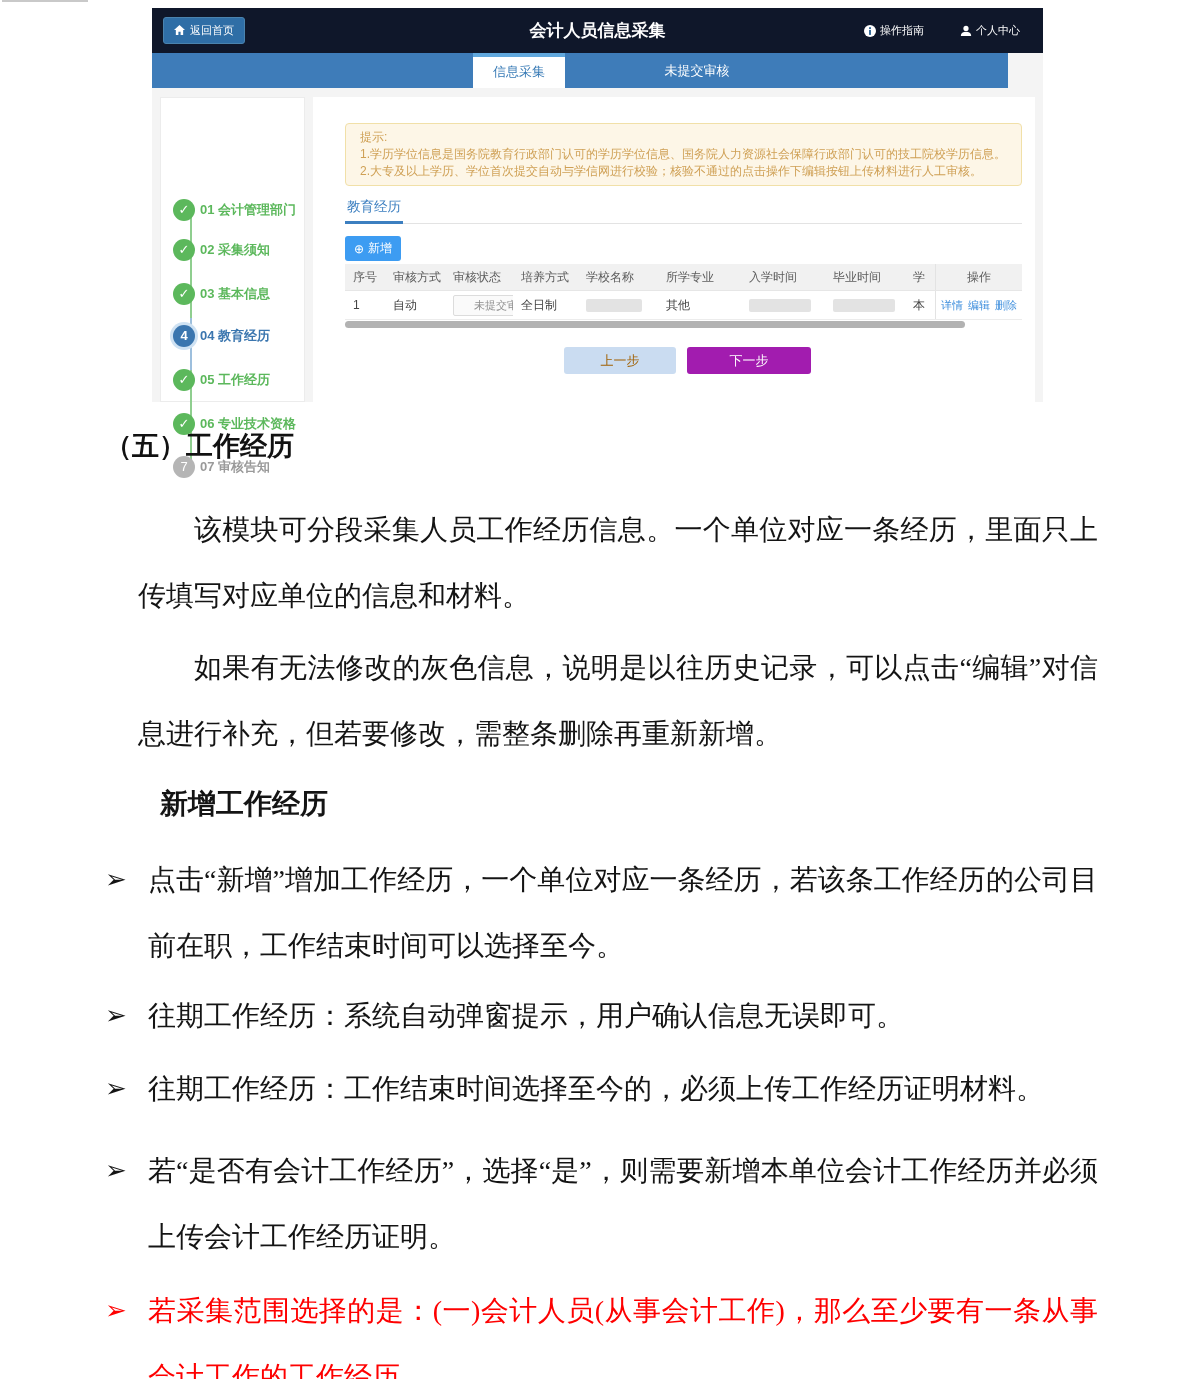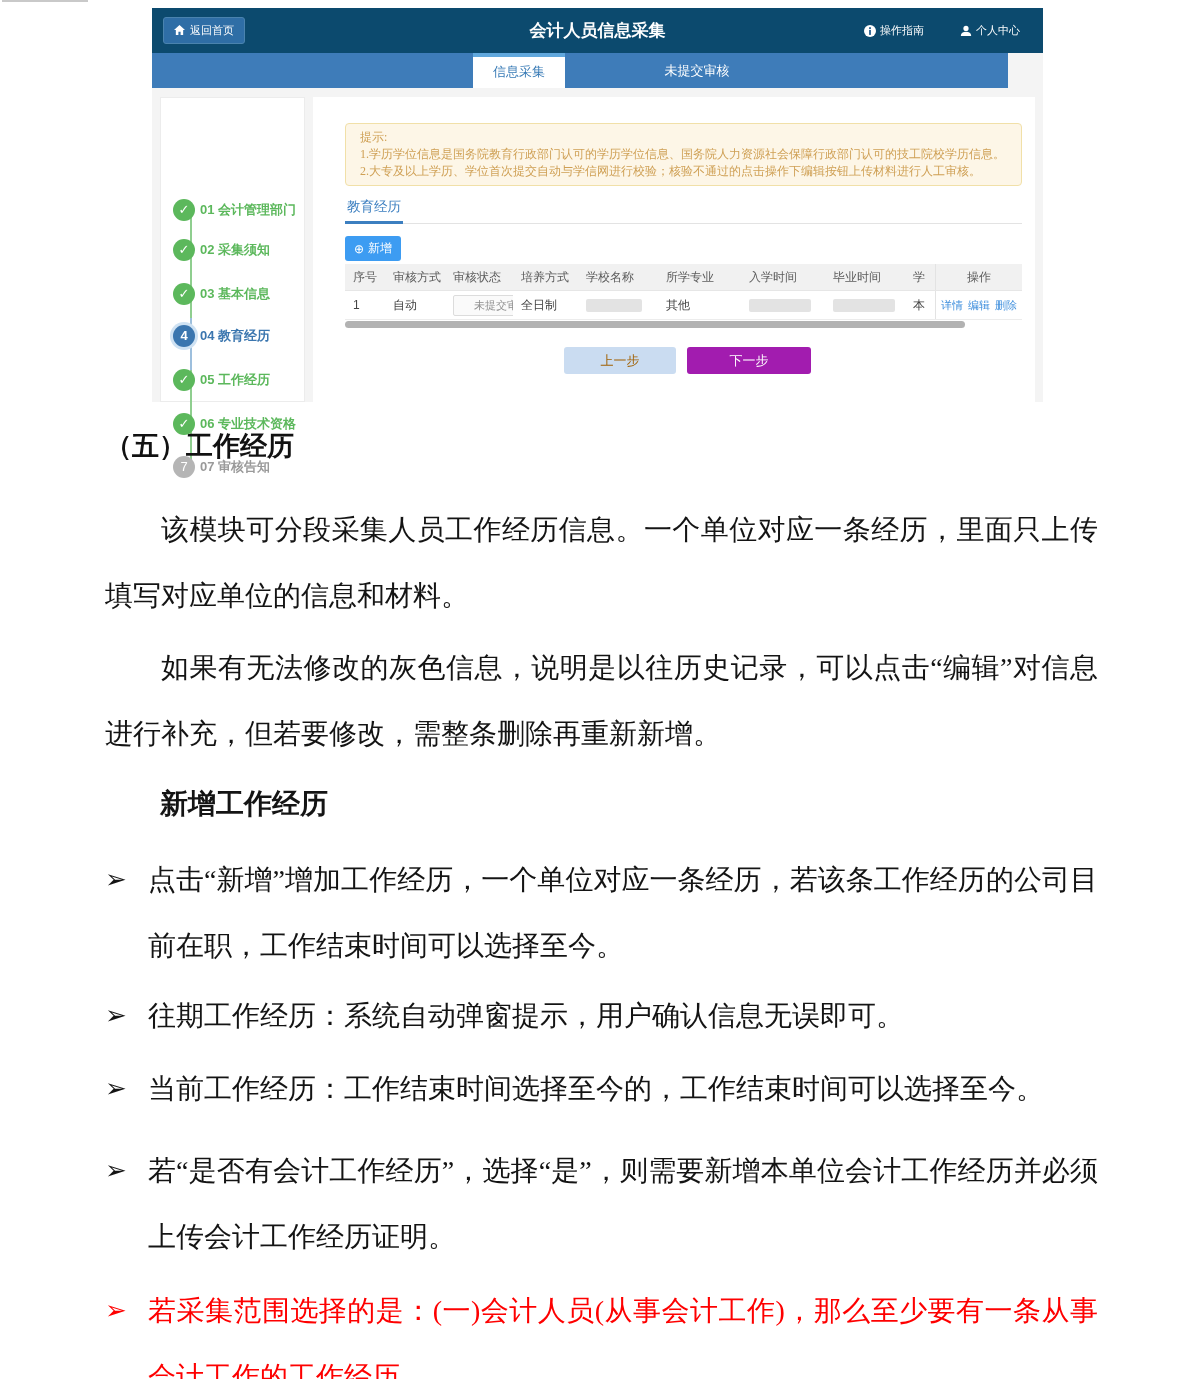--- a/index.html
+++ b/index.html
@@ -7,21 +7,21 @@
   .page { position:relative; width:1185px; height:1379px; background:#fff; overflow:hidden;
           font-family:"Liberation Sans",sans-serif; }
 
   
   .artifact { position:absolute; left:2px; top:0; width:86px; height:2px; background:#c9c9c9; }
 
   
   .shot { position:absolute; left:152px; top:8px; width:891px; height:394px; background:#f4f4f4;
           font-family:"Liberation Sans",sans-serif; }
 
-  .hdr { position:absolute; left:0; top:0; width:891px; height:45px; background:#0c4a6e; }
+  .hdr { position:absolute; left:0; top:0; width:891px; height:45px; background:#0f172a; }
   .back-btn { position:absolute; left:11px; top:9px; height:27px; padding:0 10px; background:#2f6ea6;
               border:1px solid #4a83ae; border-radius:3px; color:#fff; font-size:11px;
               display:flex; align-items:center; gap:5px; cursor:pointer; }
   .hdr-title { position:absolute; left:0; top:0; width:100%; height:45px; line-height:45px;
                text-align:center; color:#fff; font-size:17px; font-weight:bold; }
   .hdr-right { position:absolute; right:23px; top:0; height:45px; display:flex; align-items:center;
                gap:36px; color:#fff; font-size:11px; }
   .hdr-link { display:flex; align-items:center; gap:4px; cursor:pointer; }
 
   .navbar { position:absolute; left:0; top:45px; width:856px; height:35px; background:#3e7cb9; }
@@ -43,21 +43,21 @@
   .dot.current { background:#3b76af; box-shadow:0 0 0 3px #cfe2f3; font-weight:bold; }
   .dot.pending { background:#b5b5b5; }
   .step-label { margin-left:5px; font-size:13px; font-weight:bold; white-space:nowrap; }
   .step.done .step-label { color:#5cb85c; }
   .step.current .step-label { color:#3b76af; }
   .step.pending .step-label { color:#9a9a9a; }
 
   .main { position:absolute; left:161px; top:9px; width:722px; height:305px; background:#fff; }
   .tips { position:absolute; left:32px; top:26px; width:677px; background:#fdf6e7;
           border:1px solid #f1e0a8; border-radius:4px; padding:5px 14px; color:#cfa055;
-          font-size:12px; line-height:17px;font-family:Liberation Serif, serif; }
+          font-size:12px; line-height:17px; }
   .sec-wrap { position:absolute; left:32px; top:100px; width:677px; border-bottom:1px solid #e3e3e3; }
   .sec-title { display:inline-block; color:#3c7fc0; font-size:13.5px; padding:0 2px 5px 2px;
                border-bottom:3px solid #3c7fc0; margin-bottom:-1px; }
   .add-btn { position:absolute; left:32px; top:139px; width:56px; height:25px; background:#3d9cf2;
              border:none; border-radius:3px; color:#fff; font-size:12px; cursor:pointer;
              display:flex; align-items:center; justify-content:center; gap:4px;
              font-family:"Liberation Sans",sans-serif; }
 
   .table { position:absolute; left:32px; top:167px; width:677px; font-size:12px; }
   .trow { display:flex; width:677px; }
@@ -83,21 +83,21 @@
               border:none; border-radius:3px; color:#fff; font-size:13px; cursor:pointer;
               font-family:"Liberation Sans",sans-serif; }
 
   .ico-svg { display:block; }
 
   
   .doc-heading { position:absolute; left:105px; top:428px; font-family:"Liberation Serif",serif;
                  font-size:27px; font-weight:bold; color:#111; }
   .doc { position:absolute; left:105px; top:497px; width:993px; font-family:"Liberation Serif",serif;
          font-size:28px; line-height:66px; color:#141414; text-align:justify; }
-  .doc p { text-indent:2em; }
+  .doc p { text-indent:2em;margin-left:33px; }
   .doc p.p2 { margin-top:6px; }
   .subhead { margin-top:4px; margin-left:55px; font-weight:bold; }
   .blist { list-style:none; }
   .blist li { position:relative; padding-left:43px; }
   .blist li:nth-child(1){margin-top:10px}
   .blist li:nth-child(2){margin-top:4px}
   .blist li:nth-child(3){margin-top:7px}
   .blist li:nth-child(4){margin-top:16px}
   .blist li:nth-child(5){margin-top:8px}
   .bmark { position:absolute; left:0; top:0; font-size:26px; }
@@ -252,21 +252,21 @@
       <li>
         <span class="bmark">➢</span>
         <span>点击“新增”增加工作经历，一个单位对应一条经历，若该条工作经历的公司目前在职，工作结束时间可以选择至今。</span>
       </li>
       <li>
         <span class="bmark">➢</span>
         <span>往期工作经历：系统自动弹窗提示，用户确认信息无误即可。</span>
       </li>
       <li>
         <span class="bmark">➢</span>
-        <span>当前工作经历：工作结束时间选择至今的，工作结束时间可以选择至今。</span>
+        <span>往期工作经历：工作结束时间选择至今的，必须上传工作经历证明材料。</span>
       </li>
       <li>
         <span class="bmark">➢</span>
         <span>若“是否有会计工作经历”，选择“是”，则需要新增本单位会计工作经历并必须上传会计工作经历证明。</span>
       </li>
       <li class="red">
         <span class="bmark">➢</span>
         <span>若采集范围选择的是：(一)会计人员(从事会计工作)，那么至少要有一条从事会计工作的工作经历。</span>
       </li>
     </ul>

